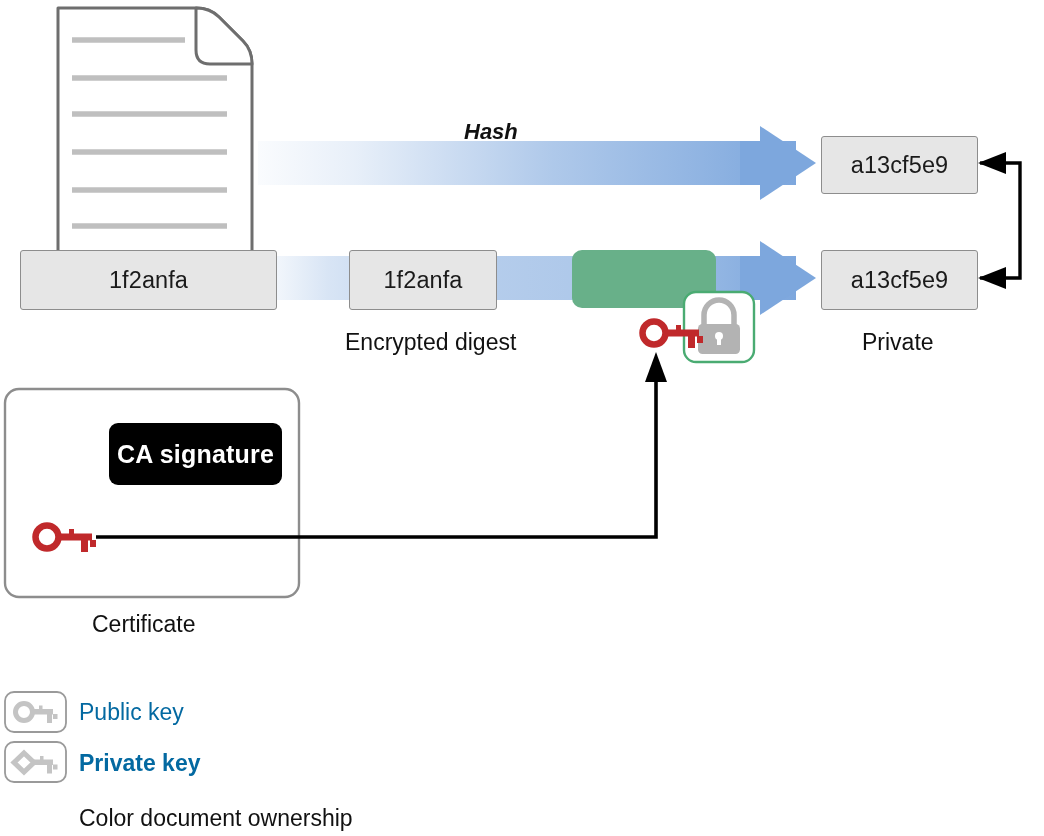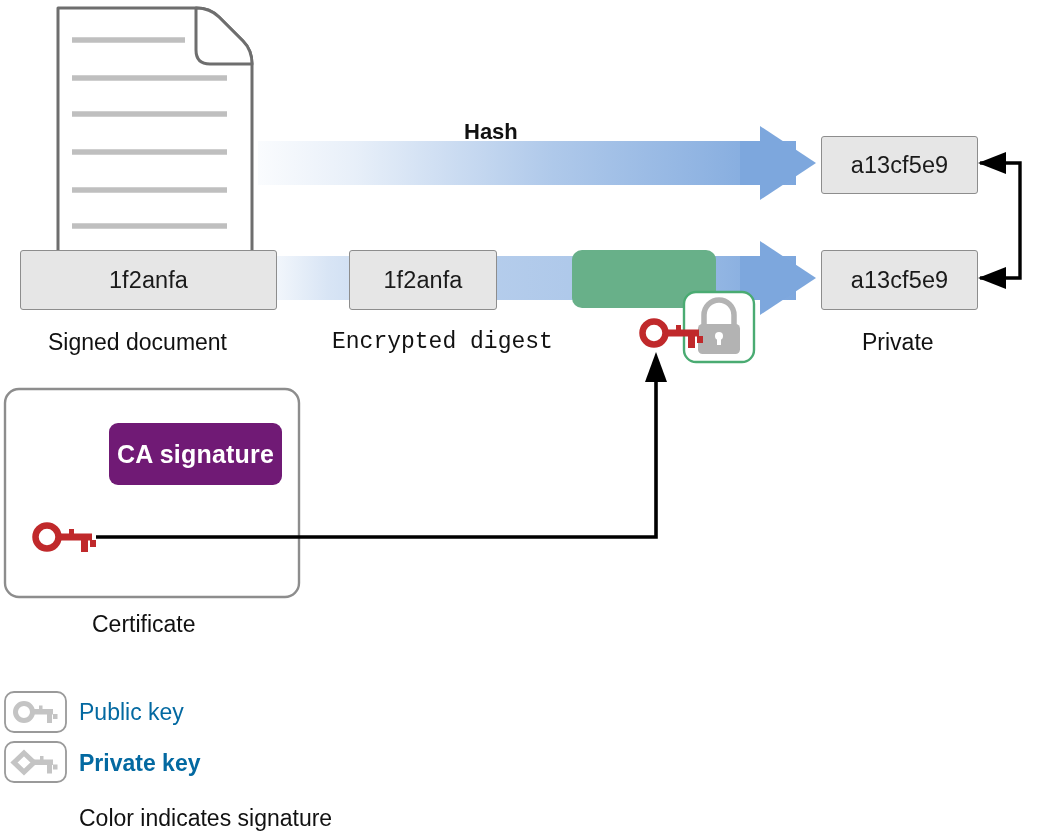--- a/index.html
+++ b/index.html
@@ -44,25 +44,26 @@
     font-size: 23px;
     color: #111111;
     white-space: nowrap;
   }
   .hash-label {
     position: absolute;
     font-size: 22px;
     font-weight: bold;
     color: #111111;
     white-space: nowrap;
+    font-style: italic;
   }
   .ca-sig {
     position: absolute;
     box-sizing: border-box;
-    background: #701a75;
+    background: #000000;
     border-radius: 9px;
     display: flex;
     align-items: center;
     justify-content: center;
     color: #ffffff;
     font-size: 25px;
     font-weight: bold;
     letter-spacing: 0.2px;
   }
   .legend-label {
@@ -191,31 +192,30 @@
       <rect x="34" y="759.5" width="19" height="5.5" fill="#c4c4c4"></rect>
       <rect x="40" y="756" width="3.5" height="5" fill="#c4c4c4"></rect>
       <rect x="47" y="764.5" width="5" height="9" fill="#c4c4c4"></rect>
       <rect x="53" y="764.5" width="4.5" height="5" fill="#c4c4c4"></rect>
     </g>
   </svg>
 
   <div class="hash-label" style="left:464px; top:119px;">Hash</div>
 
   <div class="digest-box" style="left:20px; top:250px; width:257px; height:60px;">1f2anfa</div>
-  <div class="caption" style="left:48px; top:329px;">Signed document</div>
 
   <div class="digest-box" style="left:349px; top:250px; width:148px; height:60px;">1f2anfa</div>
-  <div class="caption" style="left:332px; top:329px;font-family:Liberation Mono, monospace;">Encrypted digest</div>
+  <div class="caption" style="left:345px; top:329px;">Encrypted digest</div>
 
   <div class="digest-box" style="left:821px; top:136px; width:157px; height:58px;">a13cf5e9</div>
 
   <div class="digest-box" style="left:821px; top:250px; width:157px; height:60px;">a13cf5e9</div>
   <div class="caption" style="left:862px; top:329px;">Private</div>
 
   <div class="ca-sig" style="left:109px; top:423px; width:173px; height:62px;">CA signature</div>
 
   <div class="caption" style="left:92px; top:611px;text-align:center;">Certificate</div>
 
   <div class="legend-label" style="left:79px; top:699px;">Public key</div>
   <div class="legend-label" style="left:79px; top:750px;font-weight:bold;">Private key</div>
-  <div class="legend-note" style="left:79px; top:805px;">Color indicates signature</div>
+  <div class="legend-note" style="left:79px; top:805px;">Color document ownership</div>
 
 </div>
 
 </body></html>

